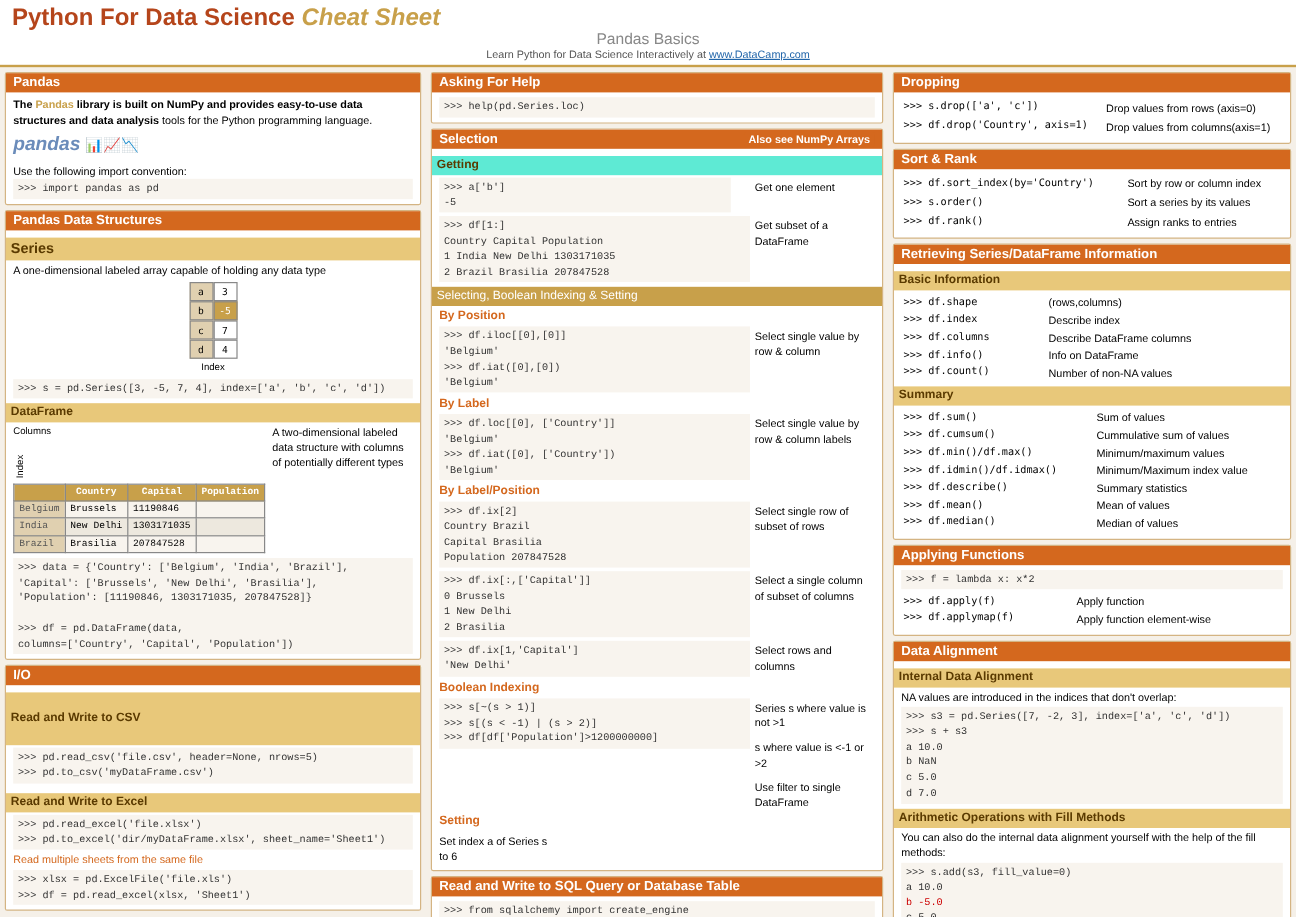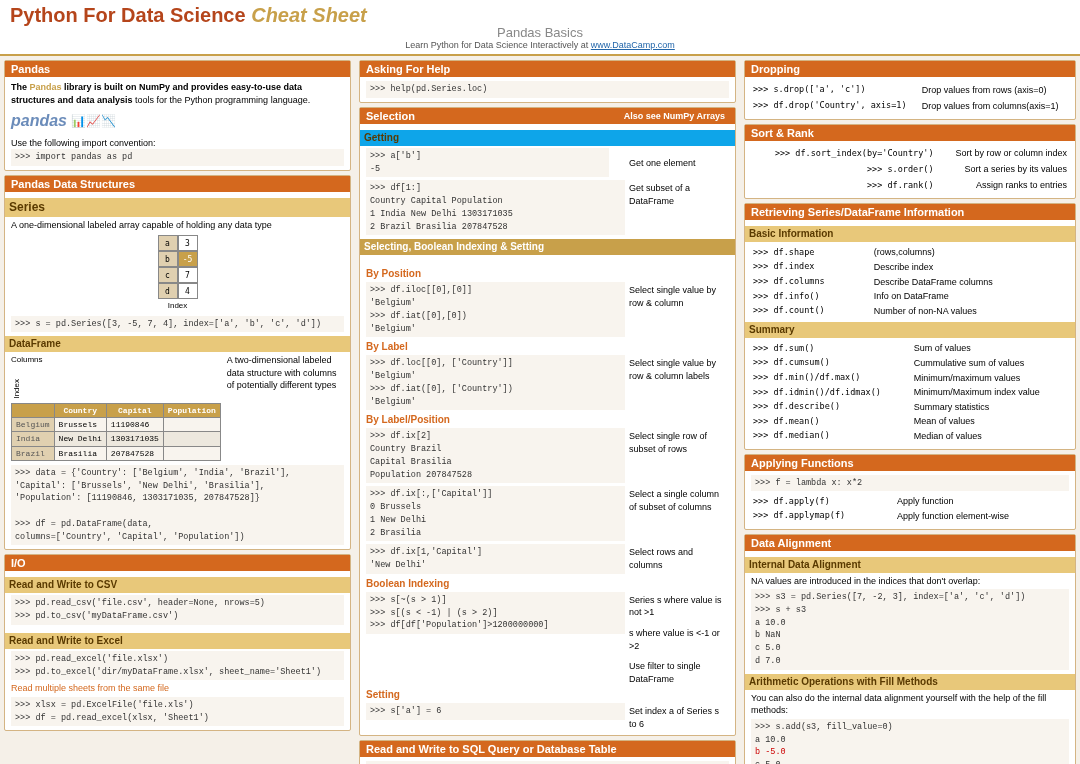--- a/index.html
+++ b/index.html
@@ -222,21 +222,21 @@
             <div>&nbsp;</div>
             <div>&gt;&gt;&gt; df = pd.DataFrame(data,</div>
             <div>            columns=['Country', 'Capital', 'Population'])</div>
           </div>
         </div>
       </div>
 
       <div class="section">
         <div class="section-header orange">I/O</div>
         <div class="section-body">
-          <div style="background:#e8c87a; color:#5a3a00; font-weight:bold; font-size:10px; padding:1px 4px; margin: 2px -6px;">Read and Write to CSV</div>
+          <div style="background:#e8c87a; color:#5a3a00; font-weight:bold; font-size:10px; padding:15px 4px; margin: 2px -6px;">Read and Write to CSV</div>
           <div class="code-block">
             <div>&gt;&gt;&gt; pd.read_csv('file.csv', header=None, nrows=5)</div>
             <div>&gt;&gt;&gt; pd.to_csv('myDataFrame.csv')</div>
           </div>
           <div style="background:#e8c87a; color:#5a3a00; font-weight:bold; font-size:10px; padding:1px 4px; margin: 8px -6px 2px -6px;">Read and Write to Excel</div>
           <div class="code-block">
             <div>&gt;&gt;&gt; pd.read_excel('file.xlsx')</div>
             <div>&gt;&gt;&gt; pd.to_excel('dir/myDataFrame.xlsx', sheet_name='Sheet1')</div>
           </div>
           <div style="color:#d4681e; font-size:9px; margin:2px 0;">Read multiple sheets from the same file</div>
@@ -258,43 +258,43 @@
         </div>
       </div>
 
       <div class="section">
         <div class="section-header orange" style="display:flex; justify-content:space-between; align-items:center;">
           <span>Selection</span>
           <span style="background:#d4681e; color:white; font-size:9px; padding:1px 4px; border-radius:2px;">Also see NumPy Arrays</span>
         </div>
         <div class="section-body">
 
-          <div style="background:#0ea5e9; color:#5a3a00; font-weight:bold; font-size:10px; padding:1px 4px; margin:2px -6px;">Getting</div>
-          <div style="display:flex; gap:20px;align-items:center;">
+          <div style="background:#5eead4; color:#5a3a00; font-weight:bold; font-size:10px; padding:1px 4px; margin:2px -6px;">Getting</div>
+          <div style="display:flex; gap:20px;">
             <div style="flex:1;">
               <div class="code-block">
                 <div>&gt;&gt;&gt; a['b']</div>
                 <div>-5</div>
               </div>
             </div>
             <div style="flex:0 0 100px; font-size:9px; padding-top:2px;">Get one element</div>
           </div>
           <div style="display:flex; gap:4px; margin-top:3px;">
             <div style="flex:1;">
               <div class="code-block">
                 <div>&gt;&gt;&gt; df[1:]</div>
                 <div>   Country  Capital   Population</div>
                 <div>1   India  New Delhi  1303171035</div>
                 <div>2  Brazil  Brasilia    207847528</div>
               </div>
             </div>
             <div style="flex:0 0 100px; font-size:9px; padding-top:2px;">Get subset of a DataFrame</div>
           </div>
 
-          <div style="background:#c8a04a; color:white; font-weight:bold; font-size:10px; padding:1px 4px; margin:4px -6px 12px -6px;">Selecting, Boolean Indexing &amp; Setting</div>
+          <div style="background:#c8a04a; color:white; font-weight:normal; font-size:10px; padding:1px 4px; margin:4px -6px 2px -6px;">Selecting, Boolean Indexing &amp; Setting</div>
 
           <div style="color:#d4681e; font-weight:bold; font-size:10px; margin:2px 0 1px 0;">By Position</div>
           <div style="display:flex; gap:4px;">
             <div style="flex:1;">
               <div class="code-block">
                 <div>&gt;&gt;&gt; df.iloc[[0],[0]]</div>
                 <div>'Belgium'</div>
                 <div>&gt;&gt;&gt; df.iat([0],[0])</div>
                 <div>'Belgium'</div>
               </div>
@@ -359,25 +359,20 @@
             </div>
             <div style="flex:0 0 100px; font-size:9px; padding-top:2px;">
               <div>Series s where value is not &gt;1</div>
               <div style="margin-top:8px;">s where value is &lt;-1 or &gt;2</div>
               <div style="margin-top:8px;">Use filter to single DataFrame</div>
             </div>
           </div>
 
           <div style="color:#d4681e; font-weight:bold; font-size:10px; margin:3px 0 1px 0;">Setting</div>
           <div style="display:flex; gap:4px;">
-            <div style="flex:1;">
-              <div class="code-block">
-                <div>&gt;&gt;&gt; s['a'] = 6</div>
-              </div>
-            </div>
             <div style="flex:0 0 100px; font-size:9px; padding-top:2px;">Set index a of Series s to 6</div>
           </div>
         </div>
       </div>
 
       <div class="section">
         <div class="section-header orange">Read and Write to SQL Query or Database Table</div>
         <div class="section-body">
           <div class="code-block">
             <div>&gt;&gt;&gt; from sqlalchemy import create_engine</div>
@@ -405,21 +400,21 @@
               <td style="font-size:9px; padding-left:4px;">Drop values from columns(axis=1)</td>
             </tr>
           </tbody>
             </table>
         </div>
       </div>
 
       <div class="section">
         <div class="section-header orange">Sort &amp; Rank</div>
         <div class="section-body">
-          <table style="width:100%; font-size:8.5px;text-align:right;">
+          <table style="width:100%; font-size:8.5px;">
             <tbody>
                 <tr>
               <td style="font-family:monospace; padding:1px 0; white-space:nowrap;">&gt;&gt;&gt; df.sort_index(by='Country')</td>
               <td style="font-size:9px; padding-left:4px;">Sort by row or column index</td>
             </tr>
             <tr>
               <td style="font-family:monospace; padding:1px 0;">&gt;&gt;&gt; s.order()</td>
               <td style="font-size:9px; padding-left:4px;">Sort a series by its values</td>
             </tr>
             <tr>

